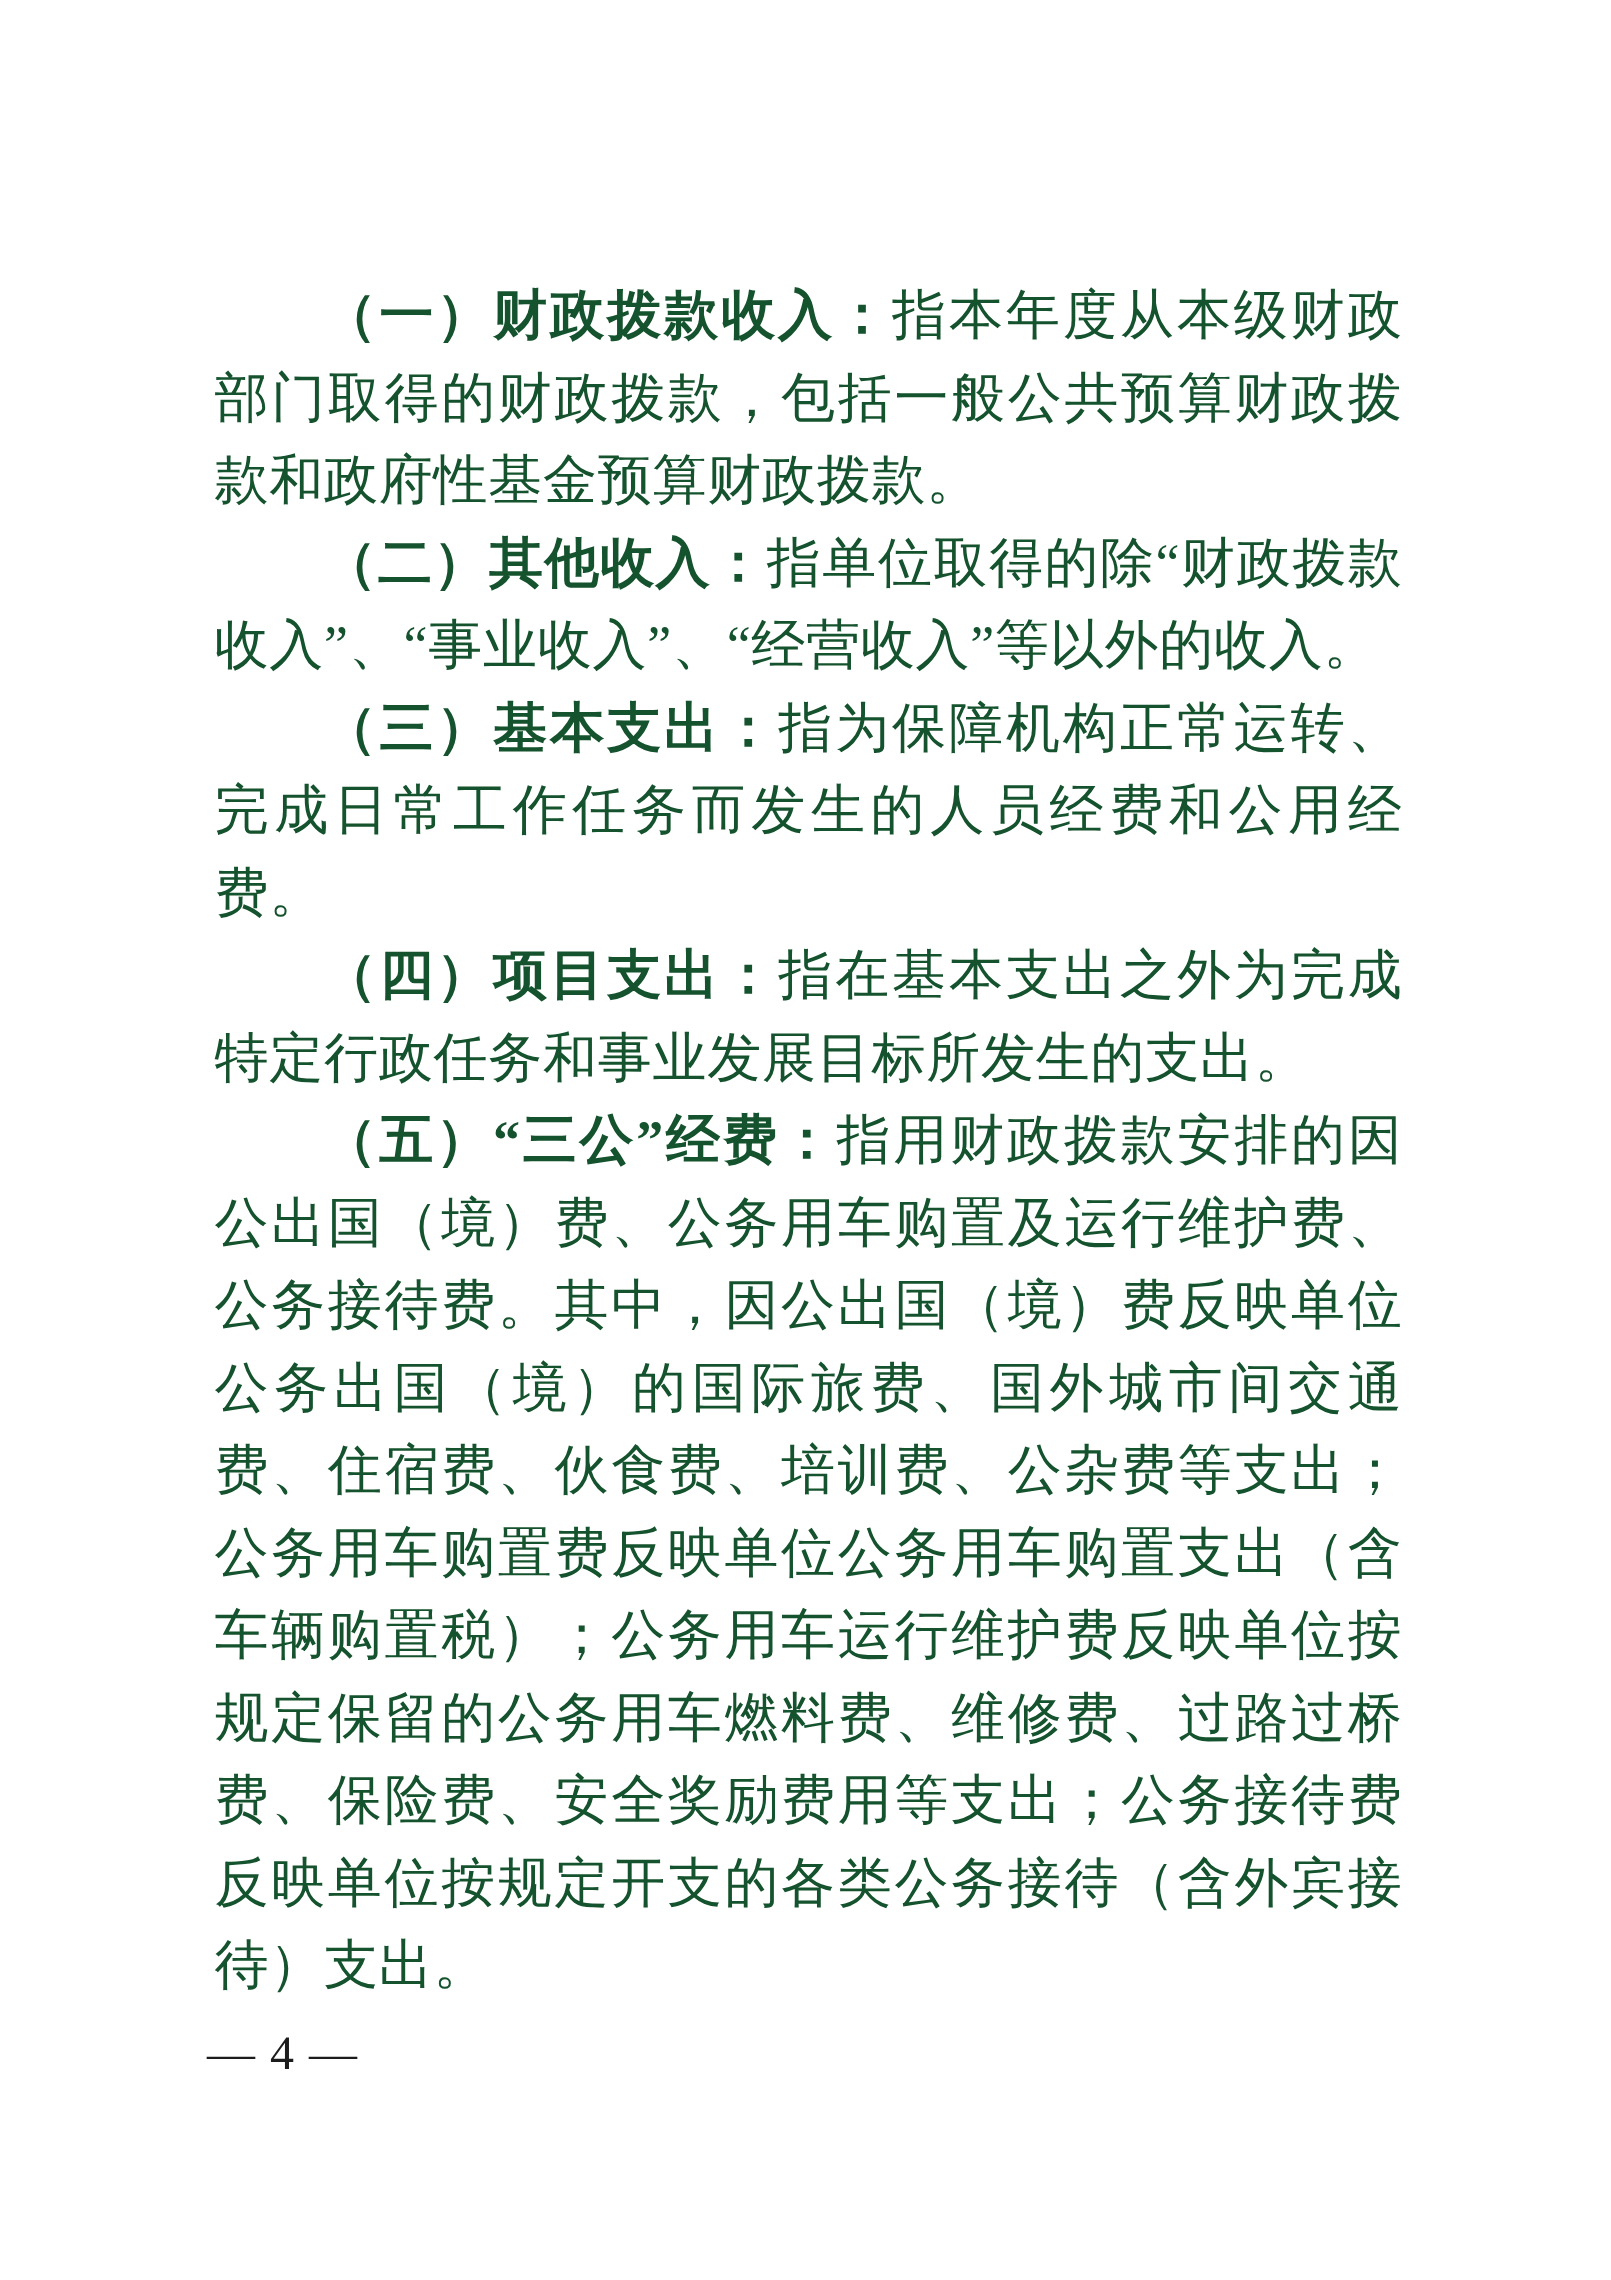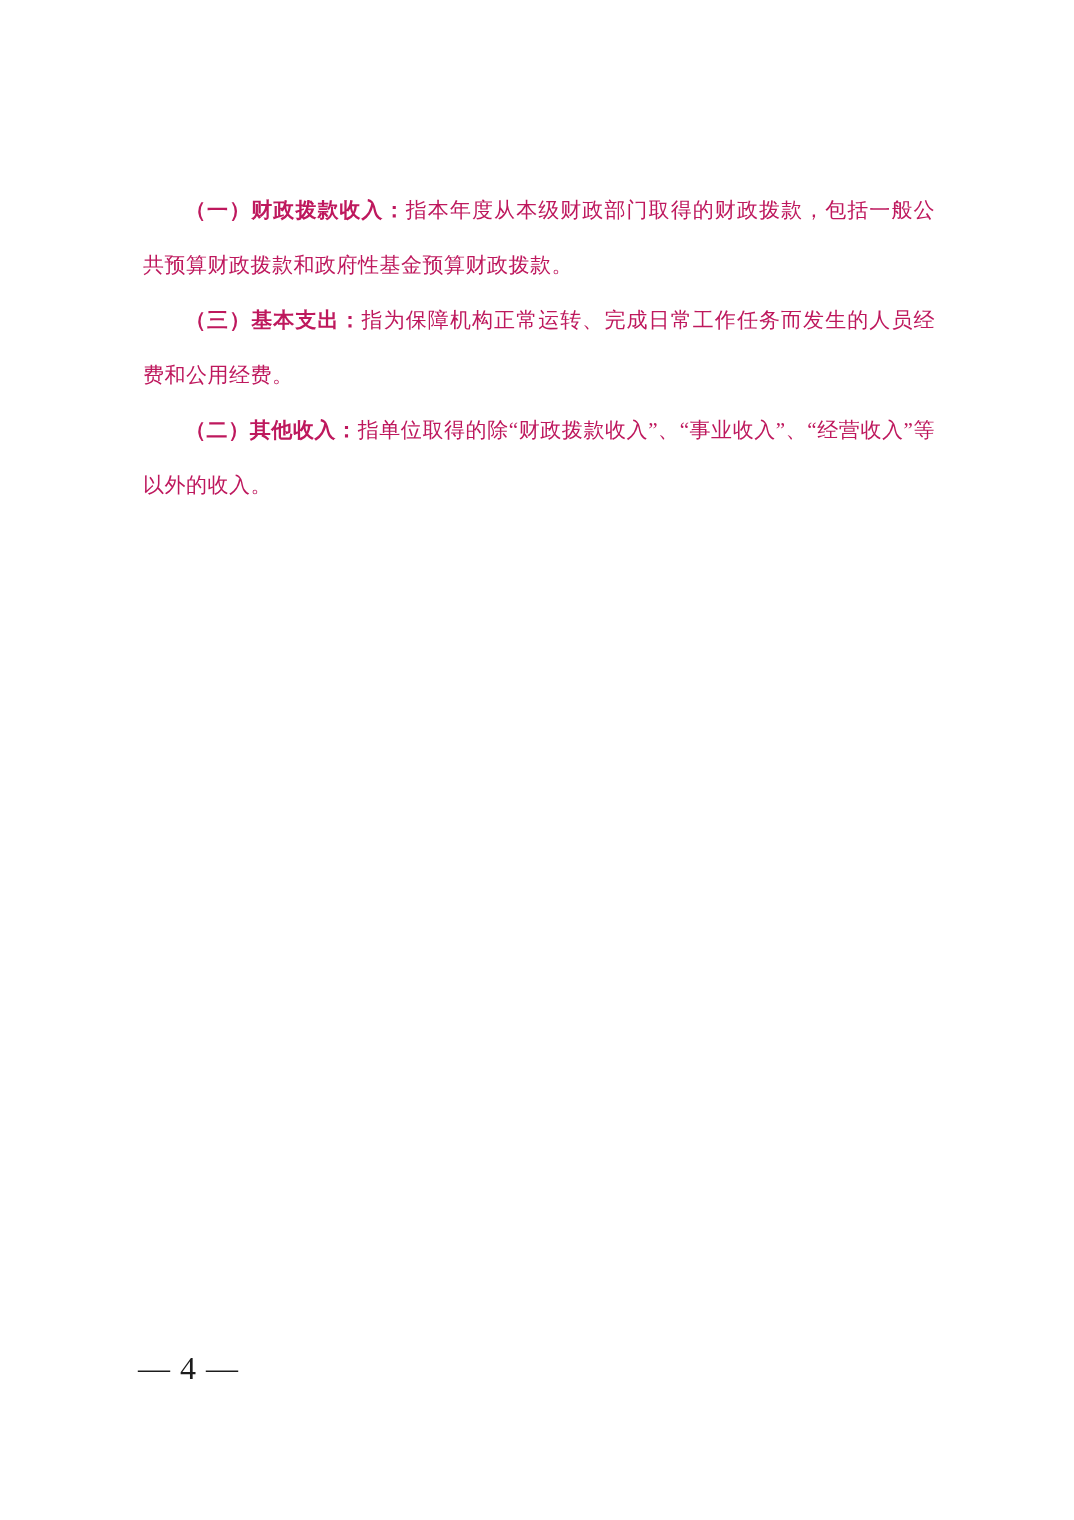--- a/index.html
+++ b/index.html
@@ -20,23 +20,23 @@
     background: #ffffff;
   }
   .text-block {
     position: absolute;
     left: 143px;
     top: 183px;
     width: 792px;
   }
   .para {
     margin: 0;
-    font-size: 21px;
+    font-size: 36px;
     line-height: 55px;
-    color: #be185d;
+    color: #14532d;
     text-align: justify;
     text-justify: inter-character;
     text-indent: 2em;
     letter-spacing: 0.5px;
     word-break: break-all;
   }
   .para .lead {
     font-weight: bold;
   }
   .page-footer {
@@ -52,24 +52,26 @@
 </style>
 </head>
 <body>
 
 <div class="page">
 
   <div class="text-block">
 
     <p class="para"><span class="lead">（一）财政拨款收入：</span><span>指本年度从本级财政部门取得的财政拨款，包括一般公共预算财政拨款和政府性基金预算财政拨款。</span></p>
 
+    <p class="para"><span class="lead">（二）其他收入：</span><span>指单位取得的除“财政拨款收入”、“事业收入”、“经营收入”等以外的收入。</span></p>
+
     <p class="para"><span class="lead">（三）基本支出：</span><span>指为保障机构正常运转、完成日常工作任务而发生的人员经费和公用经费。</span></p>
 
-    <p class="para"><span class="lead">（二）其他收入：</span><span>指单位取得的除“财政拨款收入”、“事业收入”、“经营收入”等以外的收入。</span></p>
+    <p class="para"><span class="lead">（四）项目支出：</span><span>指在基本支出之外为完成特定行政任务和事业发展目标所发生的支出。</span></p>
 
-
+    <p class="para"><span class="lead">（五）“三公”经费：</span><span>指用财政拨款安排的因公出国（境）费、公务用车购置及运行维护费、公务接待费。其中，因公出国（境）费反映单位公务出国（境）的国际旅费、国外城市间交通费、住宿费、伙食费、培训费、公杂费等支出；公务用车购置费反映单位公务用车购置支出（含车辆购置税）；公务用车运行维护费反映单位按规定保留的公务用车燃料费、维修费、过路过桥费、保险费、安全奖励费用等支出；公务接待费反映单位按规定开支的各类公务接待（含外宾接待）支出。</span></p>
 
 
   </div>
 
   <div class="page-footer">— 4 —</div>
 
 </div>
 
 </body></html>

